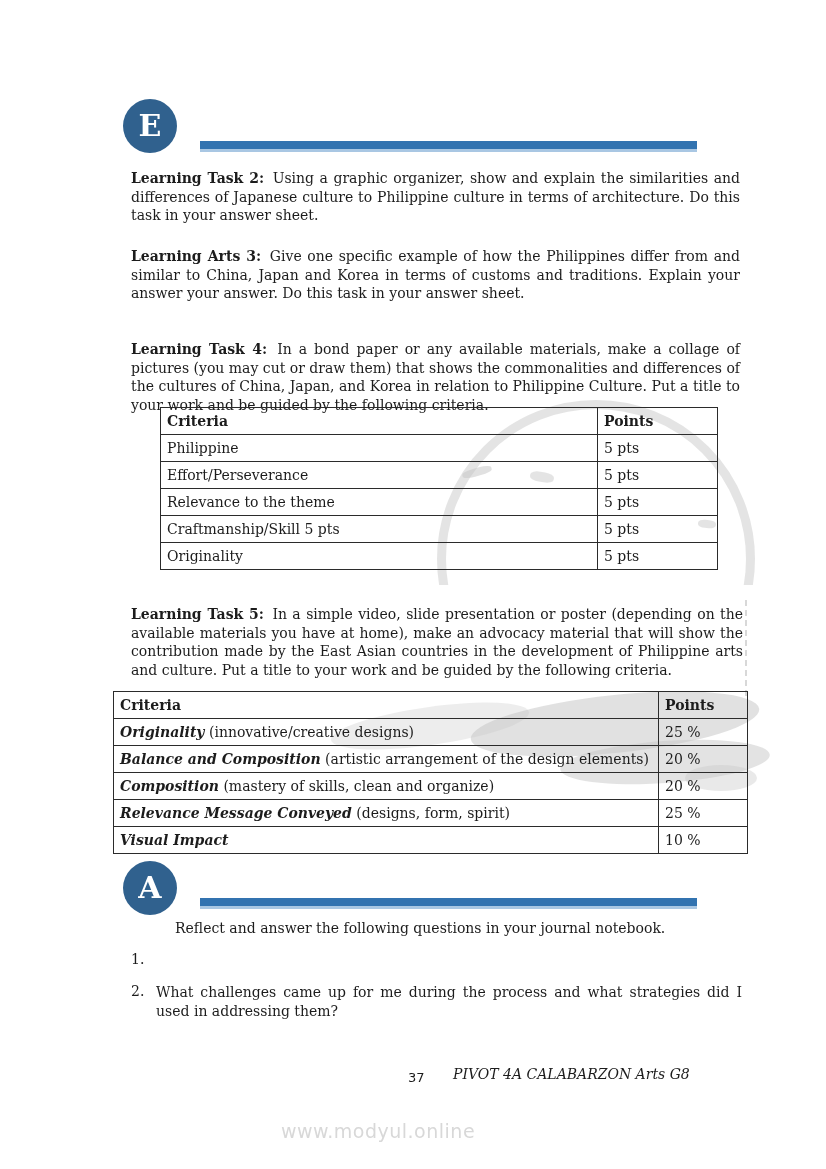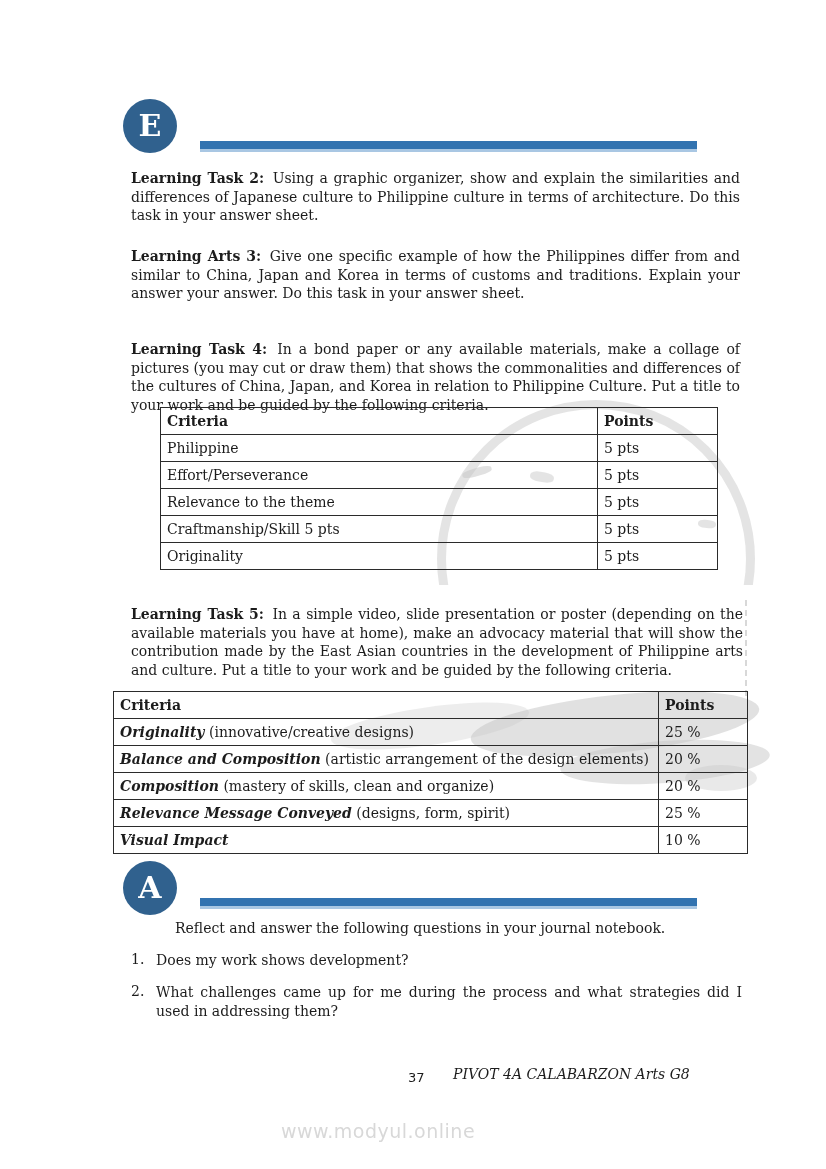--- a/index.html
+++ b/index.html
@@ -166,21 +166,20 @@
     </table>
 
   <div class="badge" style="left:123px;top:861px;background:#30618E;">
     <span>A</span>
   </div>
   <div class="rule" style="left:200px;top:898px;background:#3273B0;border-bottom:3px solid #A9C7E3;"></div>
 
   <div class="intro-line" style="left:175px;top:920px;width:570px;">Reflect and answer the following questions in your journal notebook.</div>
 
   <div class="q-num" style="left:131px;top:951px;">1.</div>
-  <div class="q-text" style="left:156px;top:951px;width:584px;">Does my work shows development?</div>
 
   <div class="q-num" style="left:131px;top:983px;">2.</div>
   <div class="q-text" style="left:156px;top:983px;width:586px;">What challenges came up for me during the process and what strategies did I used in addressing them?</div>
 
   <div class="page-number">37</div>
   <div class="footer-course">PIVOT 4A CALABARZON Arts G8</div>
   <div class="site-watermark">www.modyul.online</div>
 
 </div>
 

